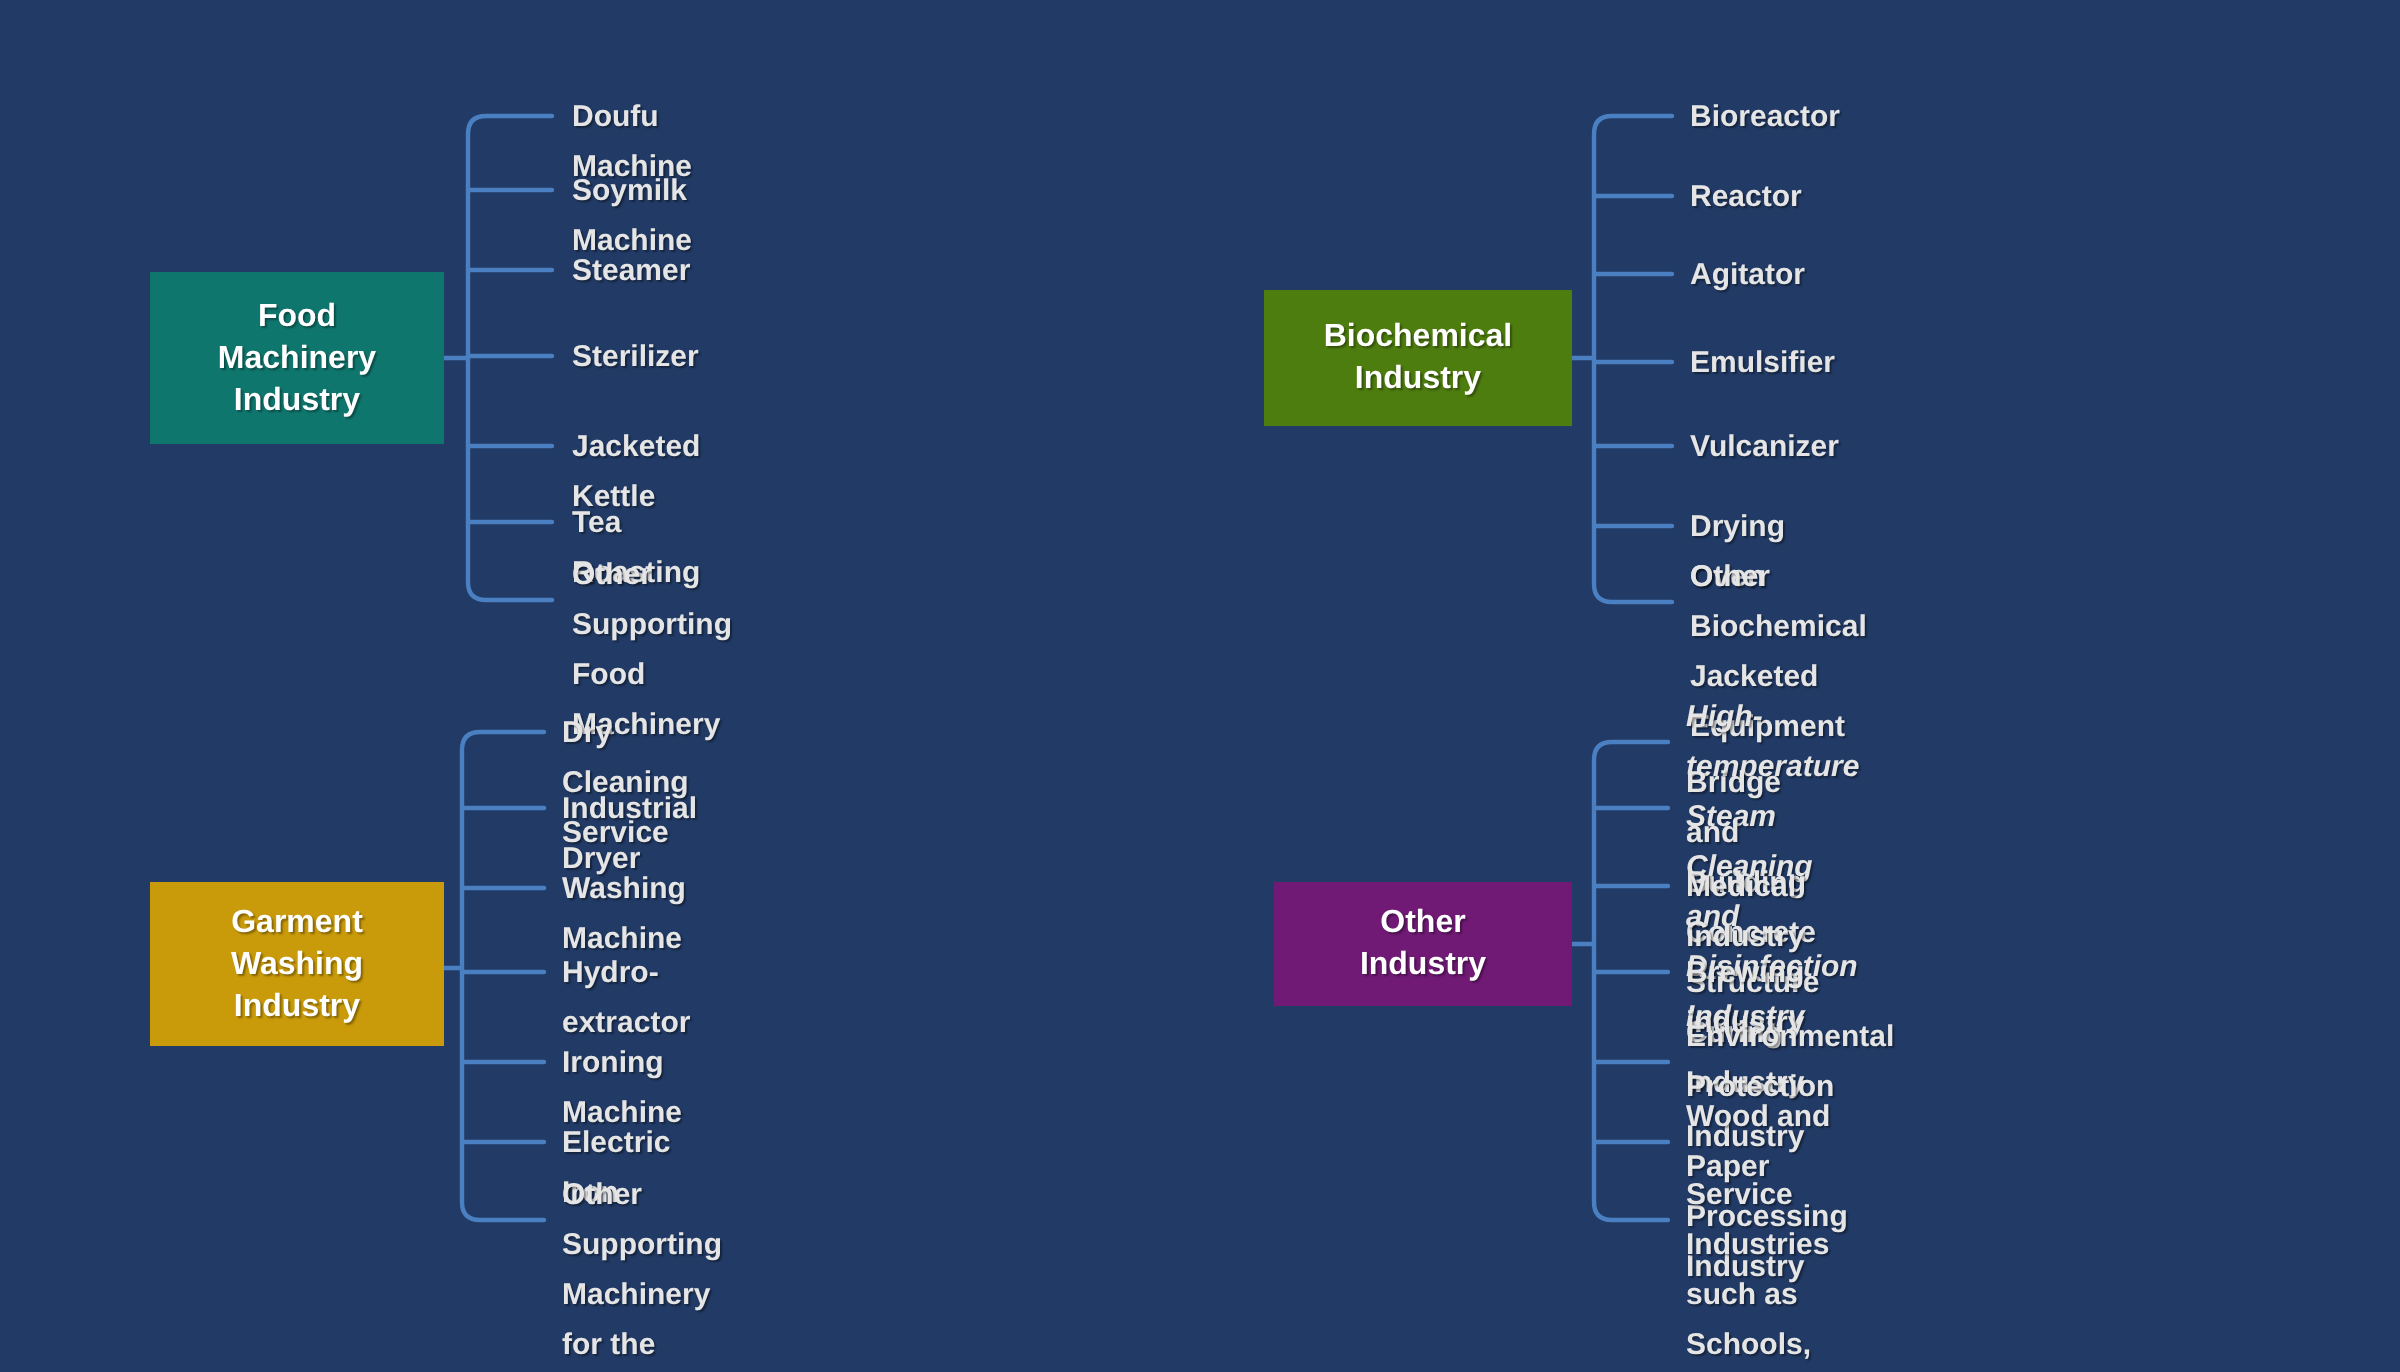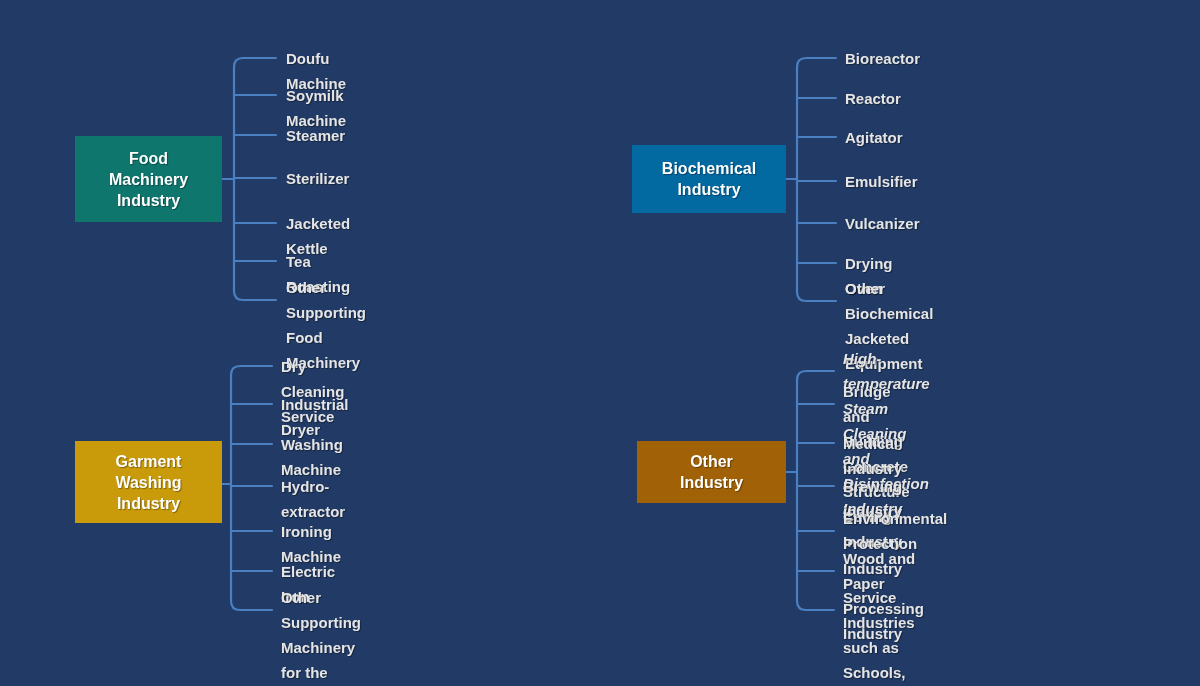--- a/index.html
+++ b/index.html
@@ -102,42 +102,42 @@
     <div class="branch">
       <svg class="connector-svg" width="1200" height="686">
         <path d="M 836 58 H 806 Q 797 58 797 67 V 292 Q 797 301 806 301 H 836" fill="none" stroke="#4a7fc1" stroke-width="2.2" stroke-linecap="round"></path>
         <path d="M 797 98 H 836" fill="none" stroke="#4a7fc1" stroke-width="2.2" stroke-linecap="round"></path>
         <path d="M 797 137 H 836" fill="none" stroke="#4a7fc1" stroke-width="2.2" stroke-linecap="round"></path>
         <path d="M 797 181 H 836" fill="none" stroke="#4a7fc1" stroke-width="2.2" stroke-linecap="round"></path>
         <path d="M 797 223 H 836" fill="none" stroke="#4a7fc1" stroke-width="2.2" stroke-linecap="round"></path>
         <path d="M 797 263 H 836" fill="none" stroke="#4a7fc1" stroke-width="2.2" stroke-linecap="round"></path>
         <path d="M 786 179 H 797" fill="none" stroke="#4a7fc1" stroke-width="2.2" stroke-linecap="round"></path>
       </svg>
-      <div class="node-box" style="left: 632px; top: 145px; width: 154px; height: 68px; background: #0369a1;">Biochemical
+      <div class="node-box" style="left: 632px; top: 145px; width: 154px; height: 68px; background: #4d7c0f;">Biochemical
 Industry</div>
       <div class="leaf-label" style="left: 845px; top: 45.5px;">Bioreactor</div>
       <div class="leaf-label" style="left: 845px; top: 85.5px;">Reactor</div>
       <div class="leaf-label" style="left: 845px; top: 124.5px;">Agitator</div>
       <div class="leaf-label" style="left: 845px; top: 168.5px;">Emulsifier</div>
       <div class="leaf-label" style="left: 845px; top: 210.5px;">Vulcanizer</div>
       <div class="leaf-label" style="left: 845px; top: 250.5px;">Drying Oven</div>
       <div class="leaf-label" style="left: 845px; top: 276px;">Other Biochemical
 Jacketed Equipment</div>
     </div>
     <div class="branch">
       <svg class="connector-svg" width="1200" height="686">
         <path d="M 834 371 H 806 Q 797 371 797 380 V 601 Q 797 610 806 610 H 834" fill="none" stroke="#4a7fc1" stroke-width="2.2" stroke-linecap="round"></path>
         <path d="M 797 404 H 834" fill="none" stroke="#4a7fc1" stroke-width="2.2" stroke-linecap="round"></path>
         <path d="M 797 443 H 834" fill="none" stroke="#4a7fc1" stroke-width="2.2" stroke-linecap="round"></path>
         <path d="M 797 486 H 834" fill="none" stroke="#4a7fc1" stroke-width="2.2" stroke-linecap="round"></path>
         <path d="M 797 531 H 834" fill="none" stroke="#4a7fc1" stroke-width="2.2" stroke-linecap="round"></path>
         <path d="M 797 571 H 834" fill="none" stroke="#4a7fc1" stroke-width="2.2" stroke-linecap="round"></path>
         <path d="M 786 472 H 797" fill="none" stroke="#4a7fc1" stroke-width="2.2" stroke-linecap="round"></path>
       </svg>
-      <div class="node-box" style="left: 637px; top: 441px; width: 149px; height: 62px; background: #a16207;">Other
+      <div class="node-box" style="left: 637px; top: 441px; width: 149px; height: 62px; background: #701a75;">Other
 Industry</div>
       <div class="leaf-label" style="left: 843px; top: 346px; font-style: italic;">High-temperature Steam Cleaning
 and Disinfection Industry</div>
       <div class="leaf-label" style="left: 843px; top: 379px;">Bridge and Building Concrete
 Structure Curing Industry</div>
       <div class="leaf-label" style="left: 843px; top: 430.5px;">Medical industry</div>
       <div class="leaf-label" style="left: 843px; top: 473.5px;">Brewing industry</div>
       <div class="leaf-label" style="left: 843px; top: 506px;">Environmental
 Protection Industry</div>
       <div class="leaf-label" style="left: 843px; top: 546px;">Wood and Paper

